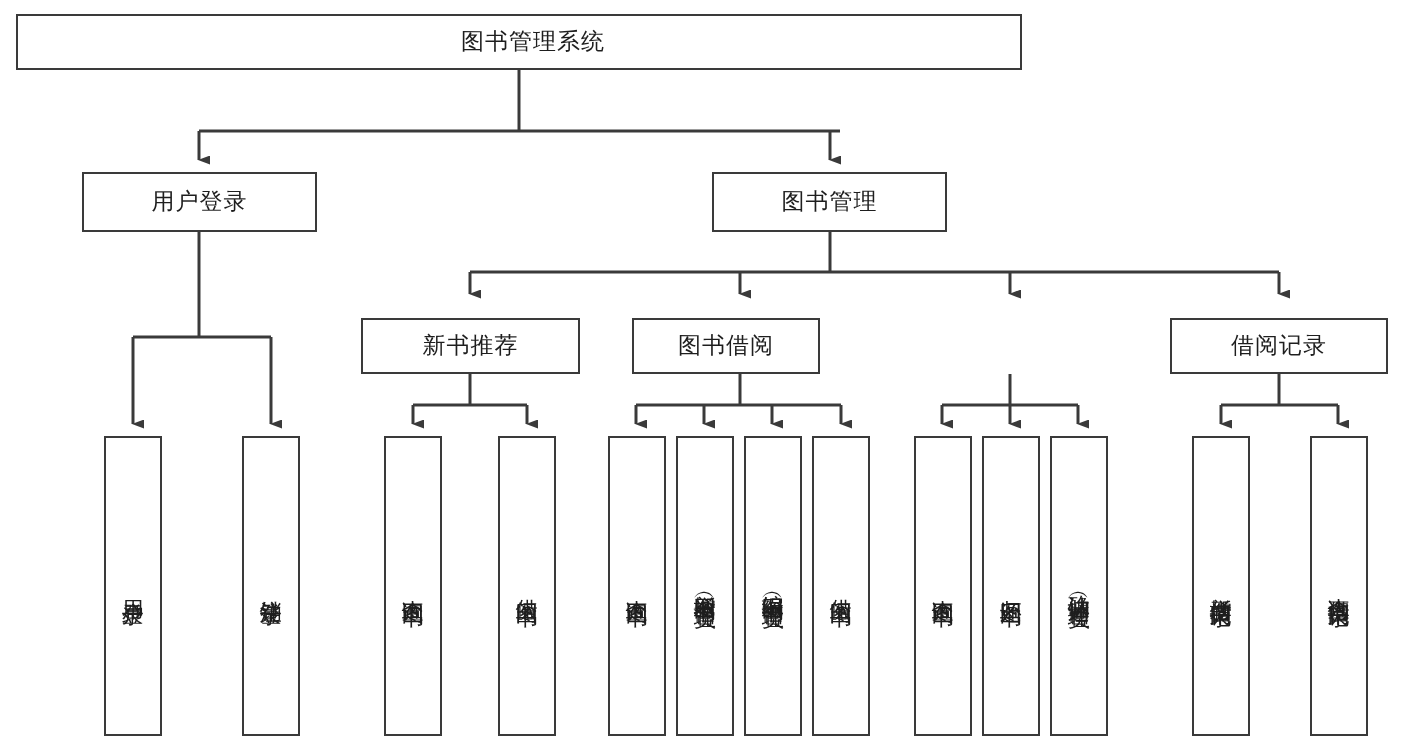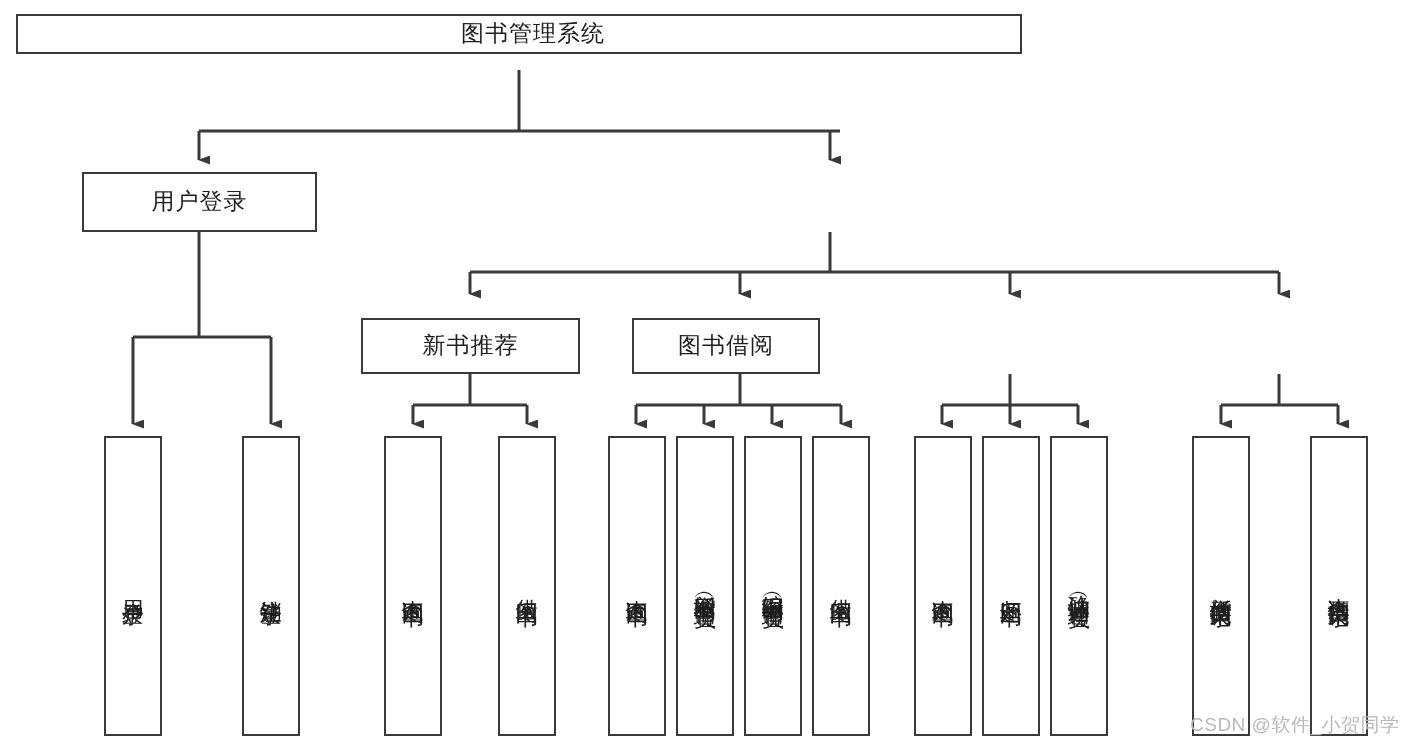--- a/index.html
+++ b/index.html
@@ -115,33 +115,39 @@
       <path d="M1010,405 L1010,424" marker-end="url(#arrow)"></path>
       <path d="M1078,405 L1078,424" marker-end="url(#arrow)"></path>
 
       <path d="M1279,374 L1279,405"></path>
       <path d="M1221,405 L1338,405"></path>
       <path d="M1221,405 L1221,424" marker-end="url(#arrow)"></path>
       <path d="M1338,405 L1338,424" marker-end="url(#arrow)"></path>
     </g>
   </svg>
 
-  <div class="node horiz" style="left:16px; top:14px; width:1006px; height:40px;padding-left:28px;">
+  <div class="node horiz" style="left:16px; top:14px; width:1006px; height:56px;padding-left:28px;">
     <span>图书管理系统</span>
   </div>
 
   <div class="node horiz" style="left:82px; top:172px; width:235px; height:60px;">
     <span>用户登录</span>
+  </div>
+  <div class="node horiz" style="left:712px; top:172px; width:235px; height:60px;">
+    <span>图书管理</span>
   </div>
 
   <div class="node horiz" style="left:361px; top:318px; width:219px; height:56px;text-align:right;">
     <span>新书推荐</span>
   </div>
   <div class="node horiz" style="left:632px; top:318px; width:188px; height:56px;">
     <span>图书借阅</span>
+  </div>
+  <div class="node horiz" style="left:1170px; top:318px; width:218px; height:56px;">
+    <span>借阅记录</span>
   </div>
 
   <div class="node vert" style="left:104px; top:436px; width:58px; height:300px;">
     <span>用户登录</span>
   </div>
   <div class="node vert" style="left:242px; top:436px; width:58px; height:300px;">
     <span>注销登录</span>
   </div>
 
   <div class="node vert" style="left:384px; top:436px; width:58px; height:300px;">
@@ -174,15 +180,14 @@
     <span>确认归还（管理员）</span>
   </div>
 
   <div class="node vert" style="left:1192px; top:436px; width:58px; height:300px;">
     <span>新增借阅记录</span>
   </div>
   <div class="node vert" style="left:1310px; top:436px; width:58px; height:300px;">
     <span>查询借阅记录</span>
   </div>
 
-  <div class="watermark">CSDN @软件_小贺同学</div>
 
 </div>
 
 </body></html>

